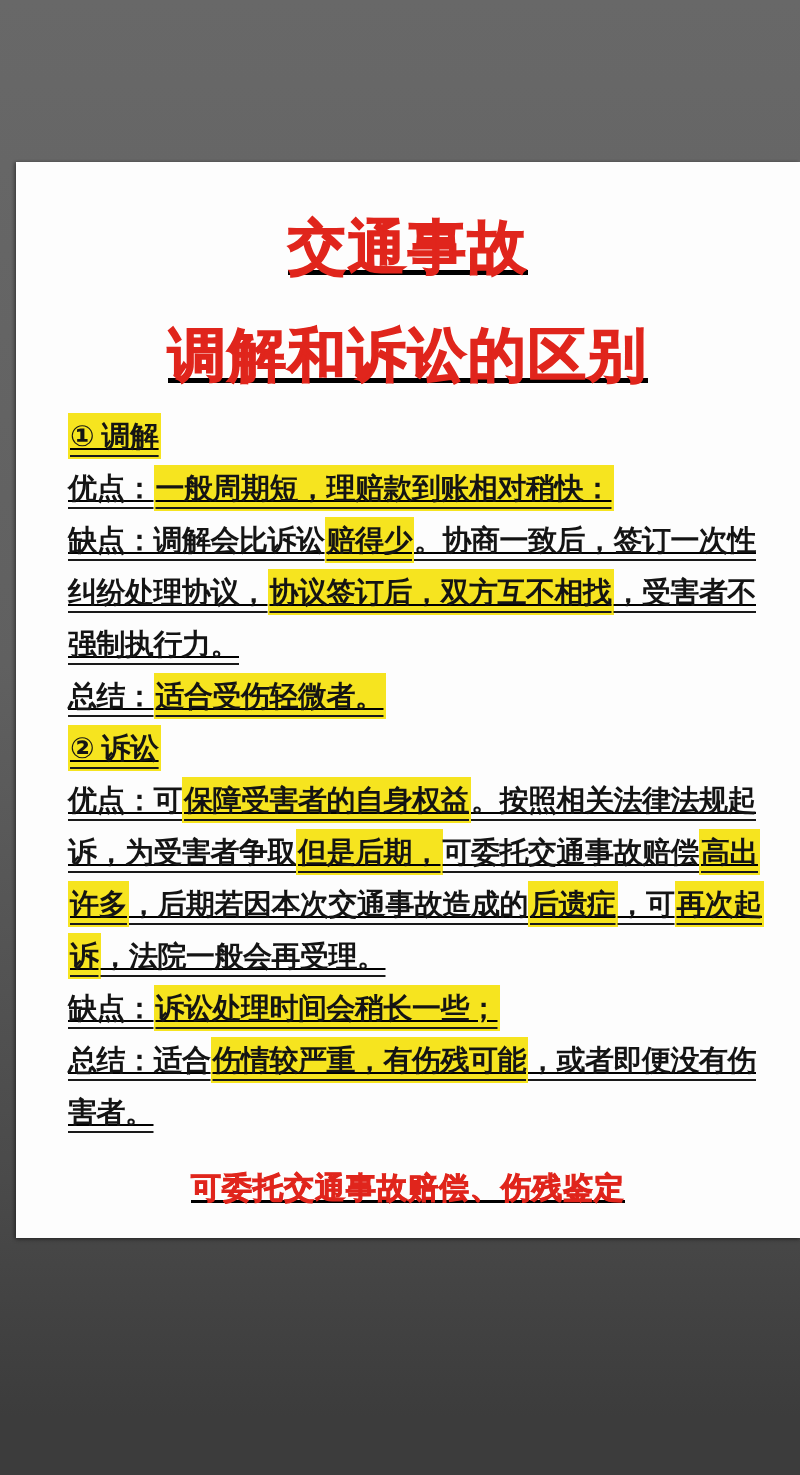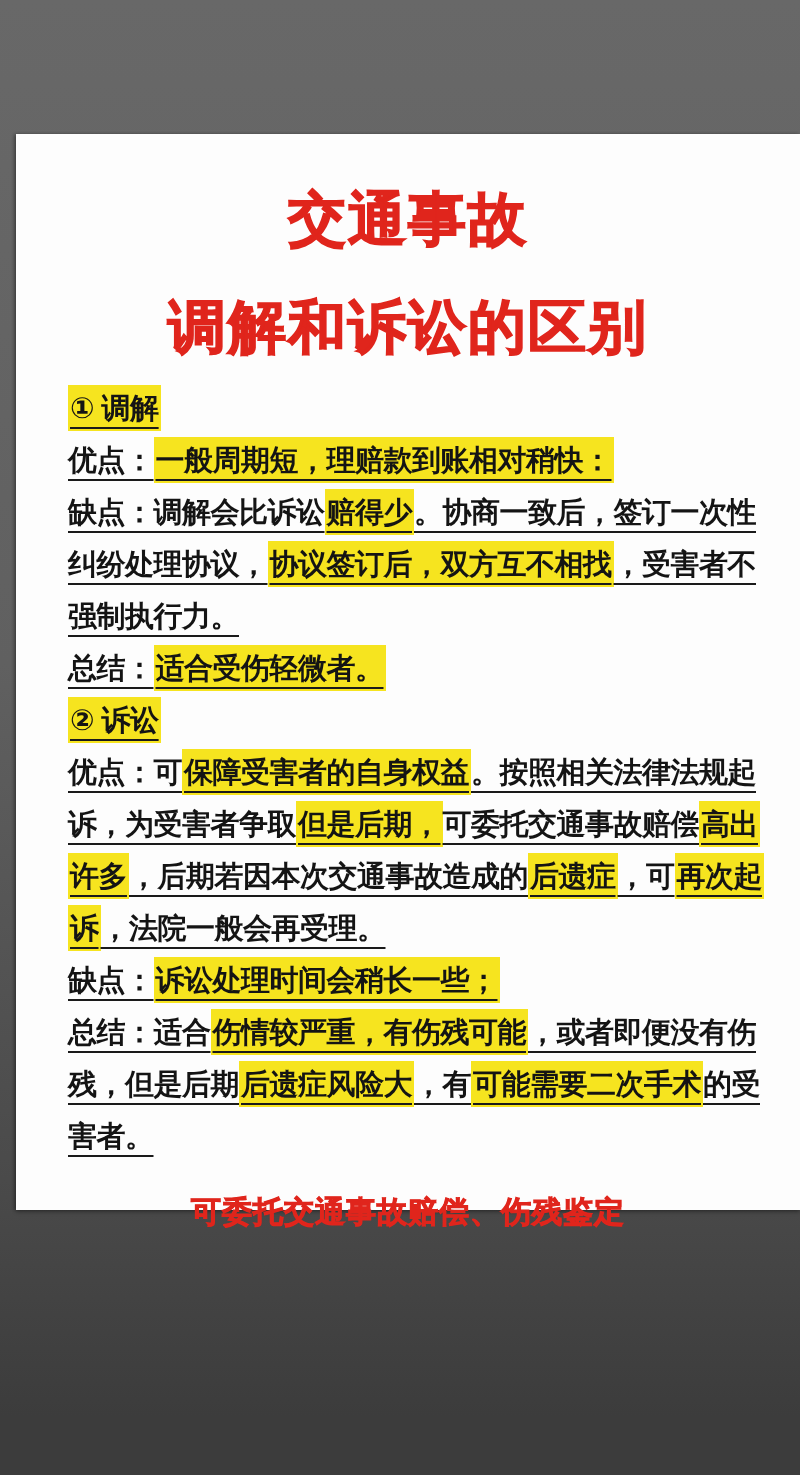--- a/index.html
+++ b/index.html
@@ -10,26 +10,27 @@
     position: relative;
     width: 800px;
     height: 1475px;
     overflow: hidden;
     font-family: "Liberation Sans", "DejaVu Sans", sans-serif;
     background: linear-gradient(180deg, #686868 0%, #606060 45%, #4a4a4a 80%, #3c3c3c 96%);
   }
   .card {
     position: absolute;
     left: 16px;
-    top: 134px;
+    top: 162px;
     width: 784px;
     height: 1076px;
     background: var(--card, #fdfdfd);
     box-shadow: -2px 0 3px rgba(0,0,0,0.25), 0 2px 4px rgba(0,0,0,0.3);
     box-sizing: border-box;
+    text-decoration: underline;
   }
   .title {
     margin: 0;
     text-align: center;
     color: var(--red, #e0251c);
     font-weight: 900;
     font-size: 58px;
     line-height: 1;
     letter-spacing: 2px;
     -webkit-text-stroke: 1.5px var(--red, #e0251c);
@@ -84,17 +85,16 @@
       <div class="line"><span class="underline"><span>纠纷处理协议，</span><span class="hl">协议签订后，双方互不相找</span><span>，受害者不</span></span></div>
       <div class="line"><span class="underline"><span>强制执行力。</span></span></div>
       <div class="line"><span class="underline"><span>总结：</span><span class="hl">适合受伤轻微者。</span></span></div>
       <div class="line"><span class="underline"><span class="hl">② 诉讼</span></span></div>
       <div class="line"><span class="underline"><span>优点：可</span><span class="hl">保障受害者的自身权益</span><span>。按照相关法律法规起</span></span></div>
       <div class="line"><span class="underline"><span>诉，为受害者争取</span><span class="hl">但是后期，</span><span>可委托交通事故赔偿</span><span class="hl">高出</span></span></div>
       <div class="line"><span class="underline"><span class="hl">许多</span><span>，后期若因本次交通事故造成的</span><span class="hl">后遗症</span><span>，可</span><span class="hl">再次起</span></span></div>
       <div class="line"><span class="underline"><span class="hl">诉</span><span>，法院一般会再受理。</span></span></div>
       <div class="line"><span class="underline"><span>缺点：</span><span class="hl">诉讼处理时间会稍长一些；</span></span></div>
       <div class="line"><span class="underline"><span>总结：适合</span><span class="hl">伤情较严重，有伤残可能</span><span>，或者即便没有伤</span></span></div>
-      <div class="line"><span class="underline"><span>残，但是后期</span><span class="hl">后遗症风险大</span><span>，有</span><span class="hl">可能需要二次手术</span><span>的受</span></span></div>
       <div class="line"><span class="underline"><span>害者。</span></span></div>
     </div>
   <div class="footer">可委托交通事故赔偿、伤残鉴定</div>
 </div>
 
 </body></html>

